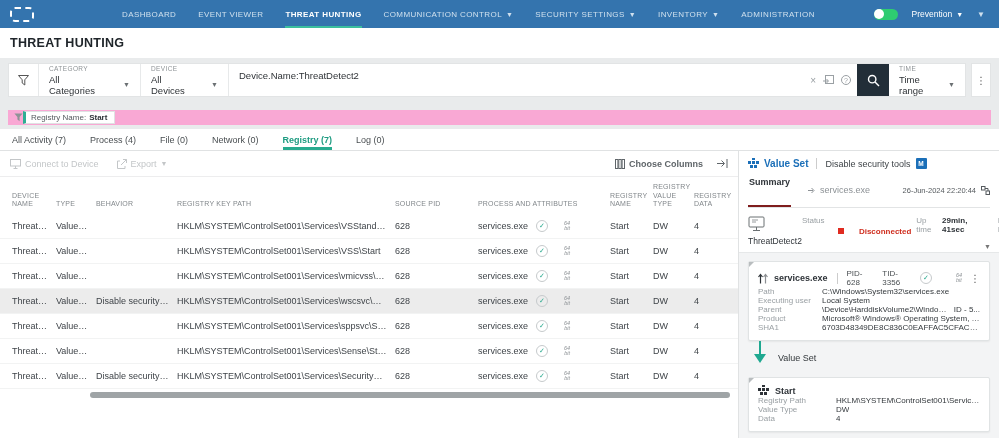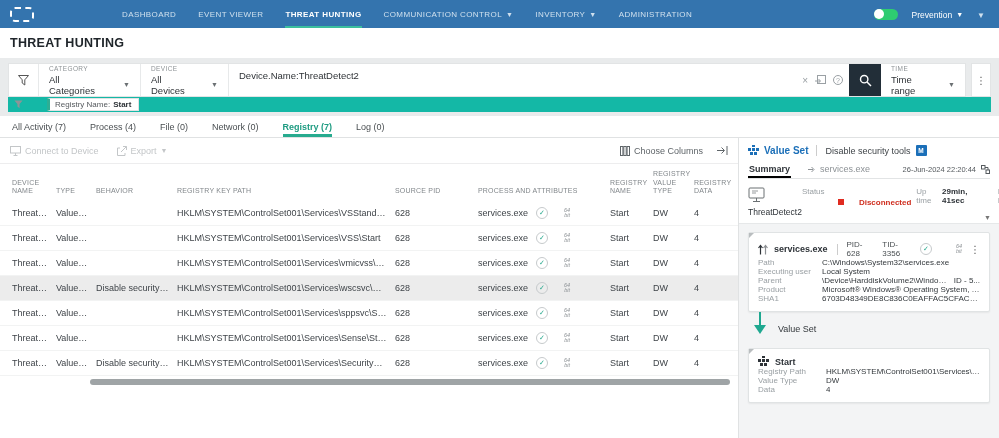--- a/index.html
+++ b/index.html
@@ -6,21 +6,21 @@
   html,body{width:999px;height:438px;overflow:hidden;}
   body{font-family:"Liberation Sans",sans-serif;background:#e9ebec;color:#3c4247;font-size:10px;}
 
   
   .topnav{height:28px;background:#3474ae;display:flex;align-items:center;color:#cfe0ee;}
   .logo{width:24px;height:15px;border:2px dashed #fff;border-radius:5px;margin:0 10px 0 10px;flex-shrink:0;}
   .nav-items{display:flex;align-items:center;gap:22px;margin-left:78px;}
   .nav-item{font-size:8px;letter-spacing:.4px;cursor:pointer;display:flex;align-items:center;gap:4px;height:28px;}
   .nav-item.active{color:#fff;font-weight:bold;border-bottom:2px solid #3bbf9e;padding-top:2px;}
   .chev{font-size:7px;color:#cfe0ee;}
-  .nav-right{margin-left:auto;display:flex;align-items:flex-end;gap:14px;margin-right:14px;}
+  .nav-right{margin-left:auto;display:flex;align-items:center;gap:14px;margin-right:14px;}
   .toggle{width:24px;height:11px;border-radius:6px;background:#2ecc71;position:relative;cursor:pointer;}
   .toggle .knob{position:absolute;left:0px;top:0.5px;width:10px;height:10px;border-radius:50%;background:#fff;}
   .mode{color:#fff;font-size:8.5px;display:flex;align-items:center;gap:4px;cursor:pointer;}
 
   
   .titlebar{height:30px;background:#fff;display:flex;align-items:center;padding-left:10px;}
   .titlebar h1{font-size:12.5px;color:#20262b;letter-spacing:.3px;}
 
   
   .filterzone{padding:5px 8px 0 8px;}
@@ -31,38 +31,38 @@
   .fcell .fval{font-size:9.5px;color:#2f3337;display:flex;align-items:center;margin-top:2px;}
   .fcell .fval .chevd{margin-left:auto;color:#6b7073;font-size:7px;padding-left:18px;}
   .funnelcell{width:30px;display:flex;align-items:center;justify-content:center;border-right:1px solid #e7e9ea;color:#555;}
   .cat{width:102px;}.dev{width:88px;}
   .querywrap{flex:1;display:flex;align-items:center;padding:0 6px 0 10px;}
   .queryinput{flex:1;border:none;outline:none;font-size:9.5px;color:#2f3337;font-family:"Liberation Sans",sans-serif;align-self:flex-start;margin-top:6px;}
   .qicons{display:flex;align-items:center;gap:7px;color:#9aa0a4;}
   .xclear{font-size:10px;cursor:pointer;}
   .qhelp{width:10px;height:10px;border:1px solid #9aa0a4;border-radius:50%;font-size:7px;display:flex;align-items:center;justify-content:center;cursor:pointer;}
   .searchbtn{width:32px;background:#222e38;display:flex;align-items:center;justify-content:center;cursor:pointer;flex-shrink:0;}
-  .timecell{width:84px;border-right:none;cursor:pointer;}
+  .timecell{width:76px;border-right:none;cursor:pointer;}
   .kebabbox{width:20px;background:#fff;border:1px solid #e2e4e5;margin-left:5px;display:flex;align-items:center;justify-content:center;color:#555;cursor:pointer;font-size:10px;}
-  .chipstrip{margin-top:0;background:#14b8a6;height:15px;display:flex;align-items:center;padding:0 6px;gap:24px;}
+  .chipstrip{margin-top:13px;background:#f9a8d4;height:15px;display:flex;align-items:center;padding:0 6px;gap:0;}
   .chip{background:#fff;border:1px solid #e0e2e3;border-left:3px solid #2eae94;font-size:8px;padding:1px 7px 1px 5px;color:#555a5e;display:flex;gap:3px;align-items:center;cursor:pointer;}
   .chip b{color:#2e3338;}
 
   
   .content{margin-top:4px;background:#fff;height:322px;display:flex;flex-direction:column;}
   .tabsbar{height:22px;display:flex;align-items:flex-end;gap:24px;padding:0 0 0 12px;border-bottom:1px solid #e0e2e3;}
   .tab{font-size:9px;color:#4a4f52;padding-bottom:5px;cursor:pointer;}
   .tab.active{color:#1f9c82;font-weight:bold;border-bottom:3px solid #27ab8f;padding-bottom:2px;}
   .mainrow{flex:1;display:flex;min-height:0;}
   .tablearea{width:739px;border-right:1px solid #e0e2e3;display:flex;flex-direction:column;}
   .tabletoolbar{height:25px;display:flex;align-items:center;padding:0 10px;}
   .tbtn{display:flex;align-items:center;gap:4px;color:#c3c6c8;font-size:9px;margin-right:18px;}
   .tbtn svg{stroke:#c3c6c8;}
   .toolright{margin-left:auto;display:flex;align-items:center;gap:14px;color:#5f6569;font-size:9px;}
-  .toolright .ico{cursor:pointer;display:flex;align-items:center;gap:4px;}
+  .toolright .ico{cursor:pointer;display:flex;align-items:center;gap:4px;font-weight:bold;}
 
   .thead{display:flex;align-items:flex-end;padding:6px 0 5px 12px;border-top:1px solid #ededee;}
   .th{font-size:7px;letter-spacing:.2px;color:#82878b;text-transform:uppercase;padding-right:8px;line-height:8.5px;}
   .c-dev{width:44px;}.c-type{width:40px;}.c-beh{width:81px;}.c-path{width:218px;}.c-pid{width:83px;}
   .c-proc{width:132px;}.c-rname{width:43px;}.c-vtype{width:41px;}.c-rdata{width:40px;}
   .tbody{flex:0 0 auto;}
   .trow{display:flex;align-items:center;height:25px;padding-left:12px;border-bottom:1px solid #f2f3f3;cursor:pointer;}
   .trow.sel{background:#ececec;}
   .cell{font-size:9px;color:#3f4449;padding-right:8px;white-space:nowrap;overflow:hidden;text-overflow:ellipsis;}
   .c-proc{display:flex;align-items:center;}
@@ -75,21 +75,21 @@
   
   .panel{flex:1;background:#fff;display:flex;flex-direction:column;min-width:0;}
   .p-head{padding:7px 9px 0 9px;}
   .p-title-row{display:flex;align-items:center;gap:5px;}
   .p-type{color:#1b6fb8;font-weight:bold;font-size:10px;}
   .vdiv{width:1px;height:11px;background:#ccc;margin:0 3px;}
   .p-beh{font-size:9px;color:#3f4448;}
   .mbadge{width:11px;height:11px;background:#1b6fb8;border-radius:1px;color:#fff;font-size:6.5px;font-weight:bold;display:flex;align-items:center;justify-content:center;}
   .p-tabs{display:flex;align-items:center;margin-top:8px;border-bottom:1px solid #e2e4e5;}
   .p-tab{font-size:9px;padding:0 1px 4px 1px;margin-right:16px;cursor:pointer;display:flex;align-items:center;gap:4px;}
-  .p-tab.active{font-weight:bold;color:#2e3338;border-bottom:2px solid #000000;padding-bottom:2px;}
+  .p-tab.active{font-weight:bold;color:#2e3338;border-bottom:2px solid #7f1d1d;padding-bottom:18px;}
   .p-tab.ghost{color:#8d9296;}
   .p-date{margin-left:auto;font-size:7.5px;color:#555a5e;display:flex;align-items:center;gap:5px;padding-bottom:4px;}
 
   .p-device{display:flex;padding:8px 9px 6px 9px;position:relative;}
   .d-left{width:62px;}
   .d-name{font-size:8.5px;color:#2e3338;margin-top:4px;}
   .d-col{display:flex;flex-direction:row;gap:5px;font-size:8px;}
   .d-row{display:flex;}
   .d-lab{width:36px;color:#9aa0a4;}
   .d-val{color:#2e3338;}
@@ -103,21 +103,21 @@
   .p-body{flex:1;background:#f3f4f5;border-top:1px solid #e6e8e9;padding:8px 9px;min-height:0;}
   .card{background:#fff;border:1px solid #e0e3e4;border-radius:2px;box-shadow:0 1px 2px rgba(0,0,0,.06);position:relative;padding:7px 9px 8px 9px;}
   .corner{position:absolute;top:0;left:0;width:0;height:0;border-left:5px solid #b9bdbf;border-bottom:5px solid transparent;}
   .card-head{display:flex;align-items:center;gap:6px;}
   .card-title{font-weight:bold;font-size:9px;color:#2e3338;}
   .pidtid{font-size:8px;color:#4a4f52;display:flex;gap:8px;}
   .card-icons{margin-left:auto;display:flex;align-items:center;gap:8px;}
   .kebab{color:#555;font-size:10px;cursor:pointer;}
   .f-row{display:flex;margin-top:0;font-size:8px;line-height:9px;}
   .f-label{width:64px;color:#9aa0a4;flex-shrink:0;}
-  .f-label2{width:68px;color:#9aa0a4;flex-shrink:0;}
+  .f-label2{width:78px;color:#9aa0a4;flex-shrink:0;}
   .f-val{color:#33383c;white-space:nowrap;overflow:hidden;text-overflow:ellipsis;}
   .f-extra{margin-left:auto;color:#33383c;padding-left:6px;flex-shrink:0;white-space:nowrap;}
   .connector{position:relative;height:36px;}
   .connline{position:absolute;left:11px;top:0;width:2px;height:14px;background:#1fa890;}
   .connarrow{position:absolute;left:6px;top:13px;width:0;height:0;border-left:6px solid transparent;border-right:6px solid transparent;border-top:9px solid #1fa890;}
   .connlabel{position:absolute;left:30px;top:12px;font-size:9px;color:#33383c;}
   svg{display:block;}
 </style>
 </head>
 <body>
@@ -129,20 +129,24 @@
         <span>DASHBOARD</span>
       </span>
     <span class="nav-item">
         <span>EVENT VIEWER</span>
       </span>
     <span class="nav-item active">
         <span>THREAT HUNTING</span>
       </span>
     <span class="nav-item">
         <span>COMMUNICATION CONTROL</span>
+        <span class="chev">▼</span>
+      </span>
+    <span class="nav-item">
+        <span>SECURITY SETTINGS</span>
         <span class="chev">▼</span>
       </span>
     <span class="nav-item">
         <span>INVENTORY</span>
         <span class="chev">▼</span>
       </span>
     <span class="nav-item">
         <span>ADMINISTRATION</span>
       </span>
   </div>

